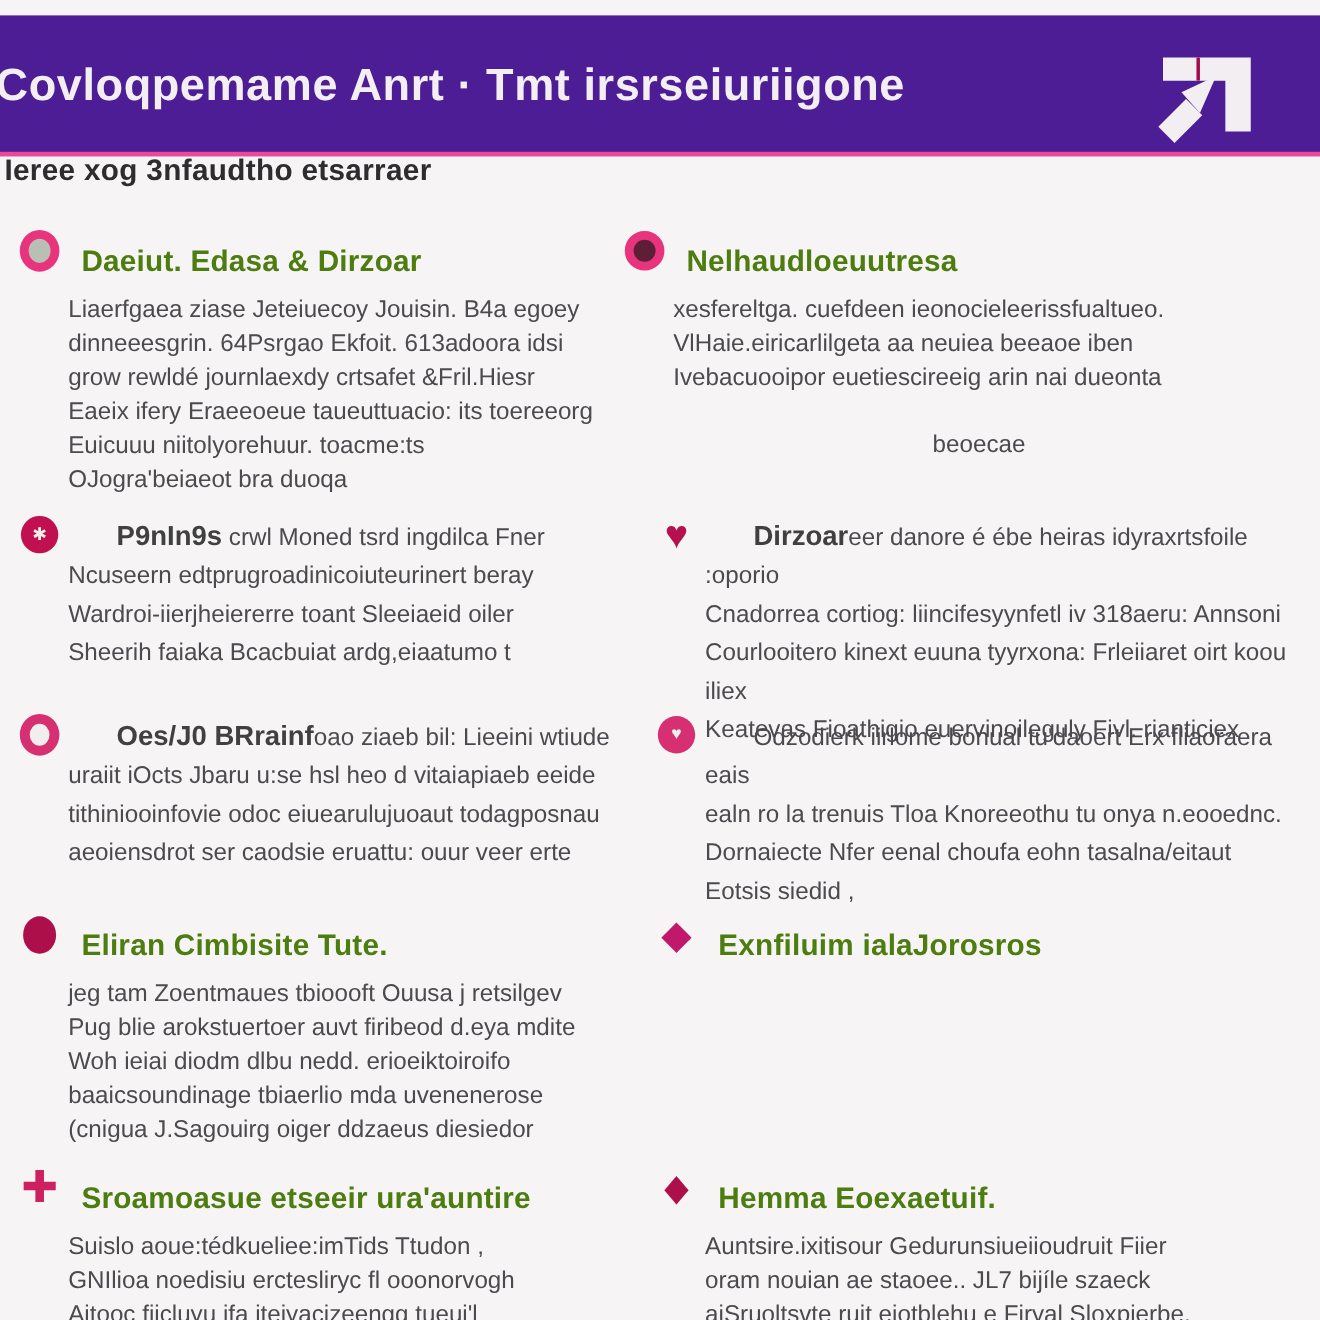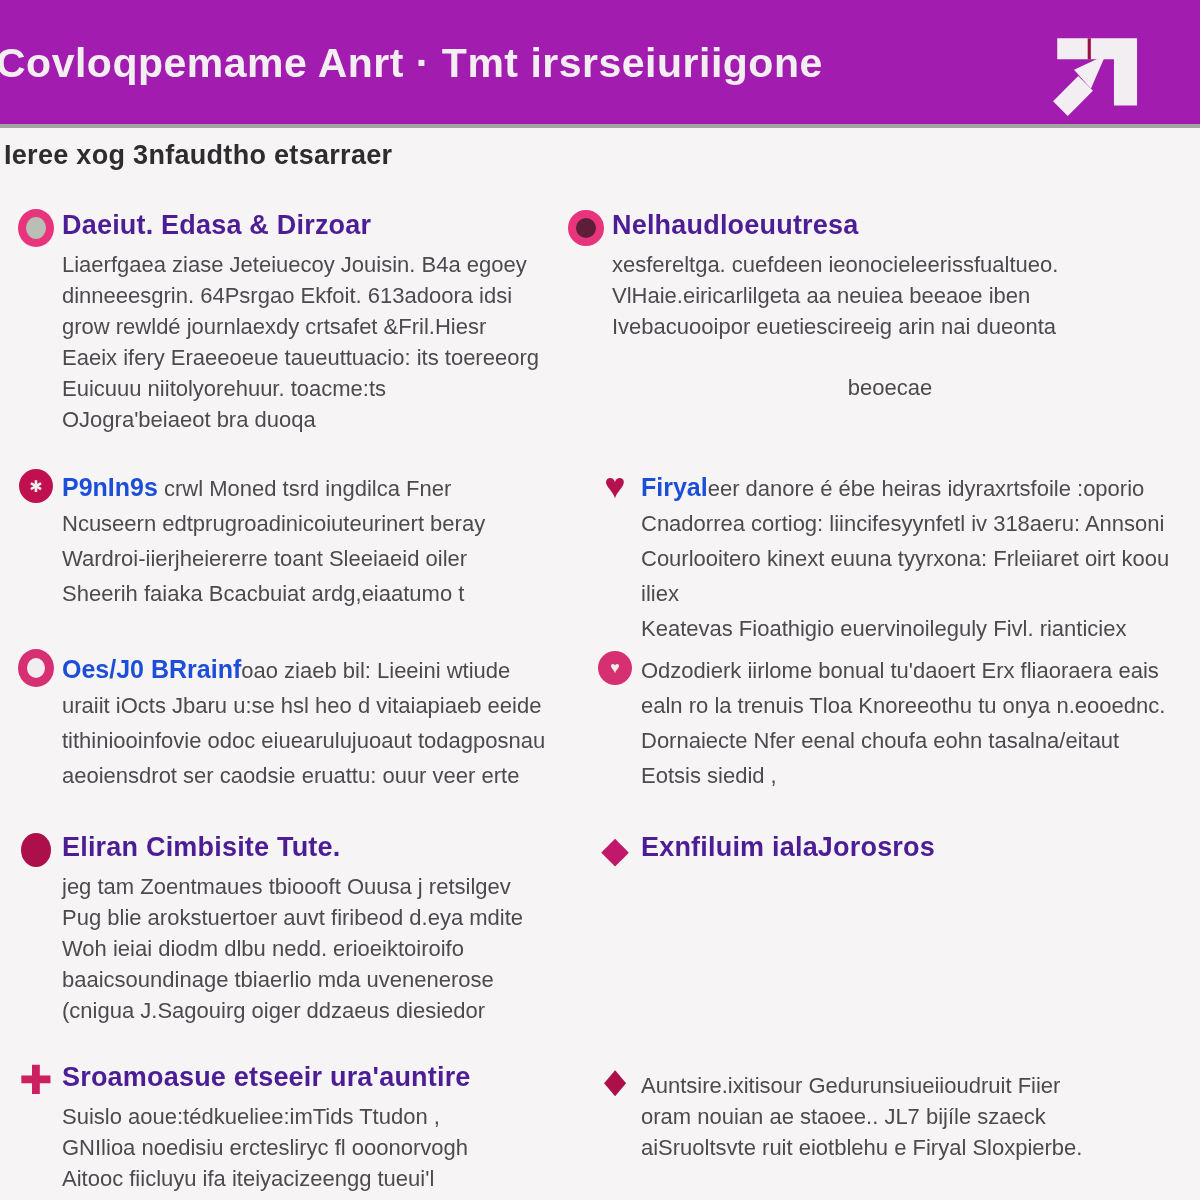--- a/index.html
+++ b/index.html
@@ -1,35 +1,35 @@
 <!DOCTYPE html>
 <html><head>
 <meta charset="utf-8">
 <style>
   html,body{margin:0;padding:0;}
   #page{position:relative;width:1200px;height:1200px;background:#f6f4f5;overflow:hidden;
         font-family:"Liberation Sans","DejaVu Sans",sans-serif;}
   
-  #header{position:absolute;left:0;top:0;width:1200px;height:124px;background:#a21caf;
-          border-bottom:4px solid #a3a3a3;}
+  #header{position:absolute;left:0;top:14px;width:1200px;height:124px;background:#4c1d95;
+          border-bottom:4px solid #ec4899;}
   #header .title{position:absolute;left:-4px;top:40px;color:#f3eef1;font-size:41px;
           font-weight:bold;white-space:nowrap;letter-spacing:0.5px;}
   #logo{position:absolute;right:58px;top:32px;width:96px;height:84px;}
   
   .subtitle{position:absolute;left:4px;top:140px;font-size:27px;font-weight:bold;color:#2e2c2e;
             letter-spacing:0.3px;text-align:right;}
   
   .section{position:absolute;}
   .section .icon{position:absolute;left:0;top:0;width:36px;height:36px;display:flex;
                  align-items:center;justify-content:center;}
   .section .content{margin-left:44px;}
-  .section h3{margin:0;font-size:27px;font-weight:bold;color:#4c1d95;letter-spacing:0.2px;}
+  .section h3{margin:12px;font-size:27px;font-weight:bold;color:#4d7c0f;letter-spacing:0.2px;}
   .section p{margin:8px 0 0 0;font-size:22px;color:#4c4a4e;line-height:31px;white-space:pre-line;}
   .sec-inline p{margin-top:2px;line-height:35px;}
-  .sec-inline b{font-size:25px;color:#1d4ed8;}
+  .sec-inline b{font-size:25px;color:#404040;margin-left:44px;}
   .extra-line{margin-top:30px !important;text-align:center;}
   
   .ring-gray{width:22px;height:22px;border-radius:50%;border:8px solid #e8347c;background:#b9bfb4;}
   .ring-dark{width:20px;height:20px;border-radius:50%;border:8px solid #e8347c;background:#5d1f38;}
   .ring-light{width:20px;height:20px;border-radius:50%;border:9px solid #d62f72;background:#f2eef0;}
   .dot-solid{width:30px;height:34px;border-radius:50%;background:#ad0f4b;}
   .glyph{font-size:36px;line-height:36px;color:#b5114e;}
   .glyph-plus{font-size:40px;line-height:36px;color:#cc2060;font-weight:bold;}
   .glyph-diamond{font-size:36px;line-height:36px;color:#c2186b;}
   .glyph-gem{font-size:34px;line-height:36px;color:#ad0f4b;transform:scaleX(0.85);}
@@ -130,21 +130,21 @@
 Ivebacuooipor euetiescireeig arin nai dueonta</p>
       <p class="extra-line">beoecae</p>
     </div>
   </div>
 
   <div class="section sec-inline" style="left:597px;top:468px;width:600px;">
     <span class="icon">
         <span class="glyph">♥</span>
       </span>
     <div class="content">
-      <p><b>Firyal</b><span>eer danore é ébe heiras idyraxrtsfoile :oporio
+      <p><b>Dirzoar</b><span>eer danore é ébe heiras idyraxrtsfoile :oporio
 Cnadorrea cortiog: liincifesyynfetl iv 318aeru: Annsoni
 Courlooitero kinext euuna tyyrxona: Frleiiaret oirt koou iliex
 Keatevas Fioathigio euervinoileguly Fivl. rianticiex</span></p>
     </div>
   </div>
 
   <div class="section sec-inline" style="left:597px;top:650px;width:600px;">
     <span class="icon">
         <span class="badge-circle">♥</span>
       </span>
@@ -163,19 +163,20 @@
     <div class="content">
       <h3>Exnfiluim ialaJorosros</h3>
     </div>
   </div>
 
   <div class="section" style="left:597px;top:1062px;width:600px;">
     <span class="icon">
         <span class="glyph-gem">◆</span>
       </span>
     <div class="content">
+      <h3>Hemma Eoexaetuif.</h3>
       <p>Auntsire.ixitisour Gedurunsiueiioudruit Fiier
 oram nouian ae staoee.. JL7 bijíle szaeck
 aiSruoltsvte ruit eiotblehu e Firyal Sloxpierbe.</p>
     </div>
   </div>
 
 </div>
 
 </body></html>

